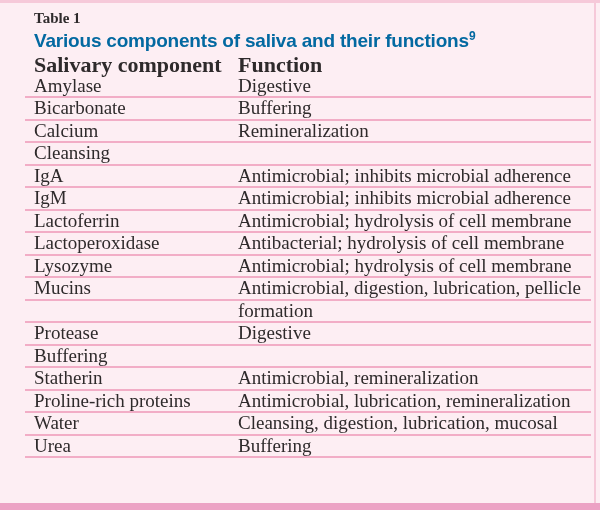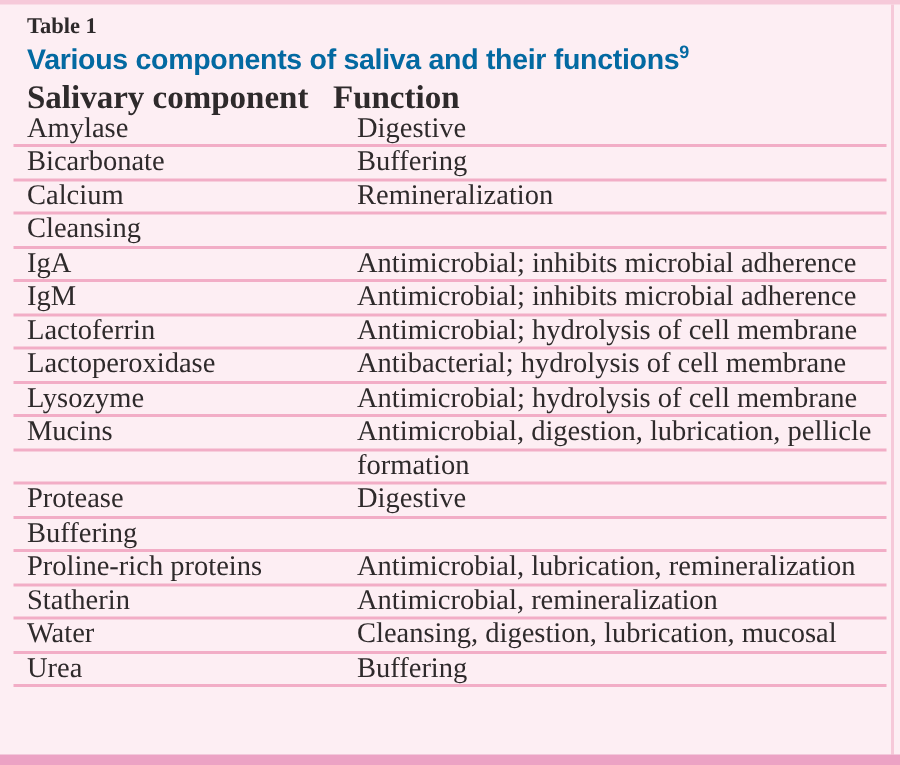--- a/index.html
+++ b/index.html
@@ -23,21 +23,21 @@
     position: absolute; left: 0; bottom: 0;
     width: 100%; height: 7px;
     background: var(--band, #eca2c4);
   }
   .right-rule {
     position: absolute; right: 4px; top: 3px; bottom: 7px;
     width: 2px;
     background: var(--rule-light, #f6c9d9);
   }
   .content {
-    position: absolute; left: 0; top: 0; right: 0;
+    position: absolute; left: 16px; top: 0; right: 0;
     padding: 8px 18px 0 18px;
     color: var(--text, #2e2a2b);
   }
   .table-label {
     font-weight: bold;
     font-size: 15px;
     line-height: 20px;
     height: 20px;
   }
   .table-title {
@@ -63,21 +63,20 @@
   .tbody { margin: 0 -9px; }
   .line {
     display: flex;
     box-sizing: border-box;
     height: 22.5px;
     padding: 0 9px;
     font-size: 19px;
     line-height: 20.5px;
     border-bottom: 2px solid var(--rule, #f2adc6);
     white-space: nowrap;
-    gap: 16px;
   }
 </style>
 </head>
 <body>
 
 <div class="panel" style="--bg: #fdeef3; --rule: #f2adc6; --rule-light: #f6c9d9; --band: #eca2c4; --text: #2e2a2b;">
   <div class="top-rule"></div>
   <div class="right-rule"></div>
   <div class="bottom-band"></div>
 
@@ -135,26 +134,26 @@
           <span class="col2">formation</span>
         </div>
         <div class="line">
           <span class="col1">Protease</span>
           <span class="col2">Digestive</span>
         </div>
         <div class="line">
           <span class="col2">Buffering</span>
         </div>
         <div class="line">
+          <span class="col1">Statherin</span>
+          <span class="col2">Antimicrobial, remineralization</span>
+        </div>
+        <div class="line">
           <span class="col1">Proline-rich proteins</span>
           <span class="col2">Antimicrobial, lubrication, remineralization</span>
-        </div>
-        <div class="line">
-          <span class="col1">Statherin</span>
-          <span class="col2">Antimicrobial, remineralization</span>
         </div>
         <div class="line">
           <span class="col1">Water</span>
           <span class="col2">Cleansing, digestion, lubrication, mucosal</span>
         </div>
         <div class="line">
           <span class="col1">Urea</span>
           <span class="col2">Buffering</span>
         </div>
       </div>

